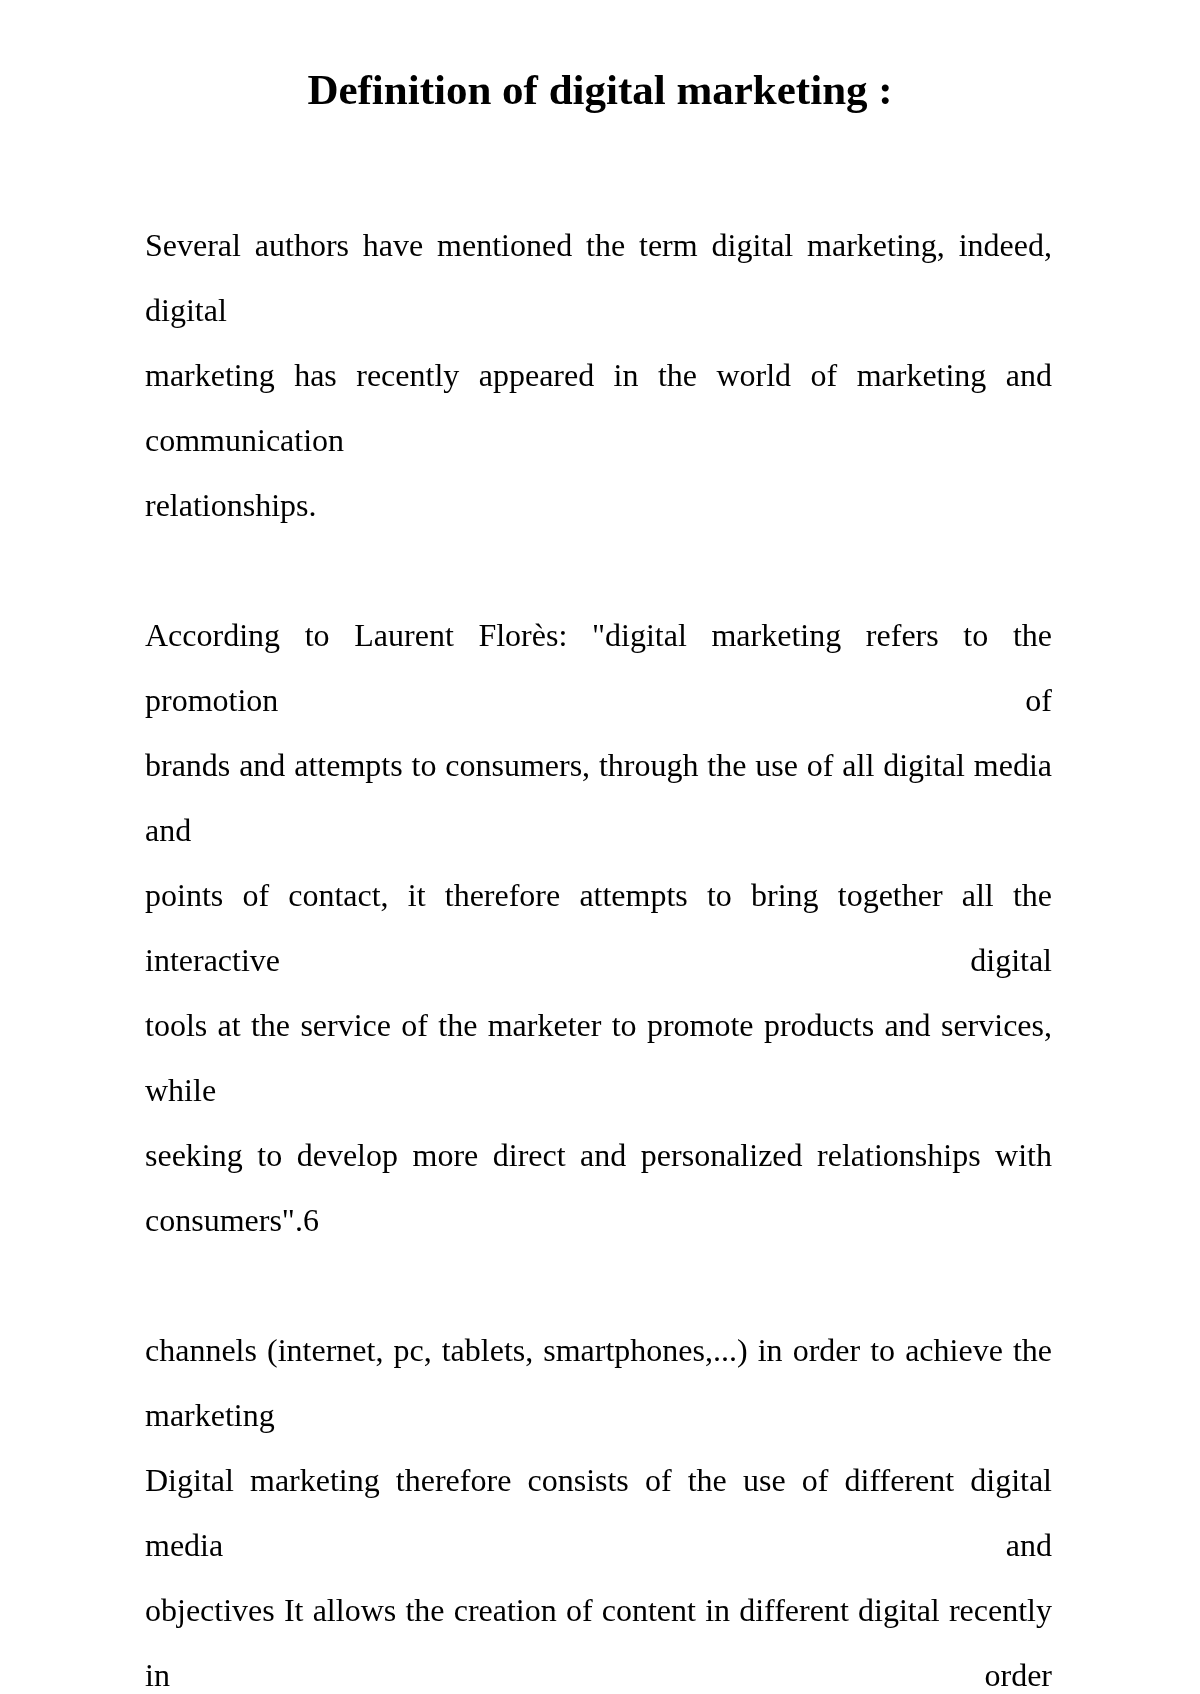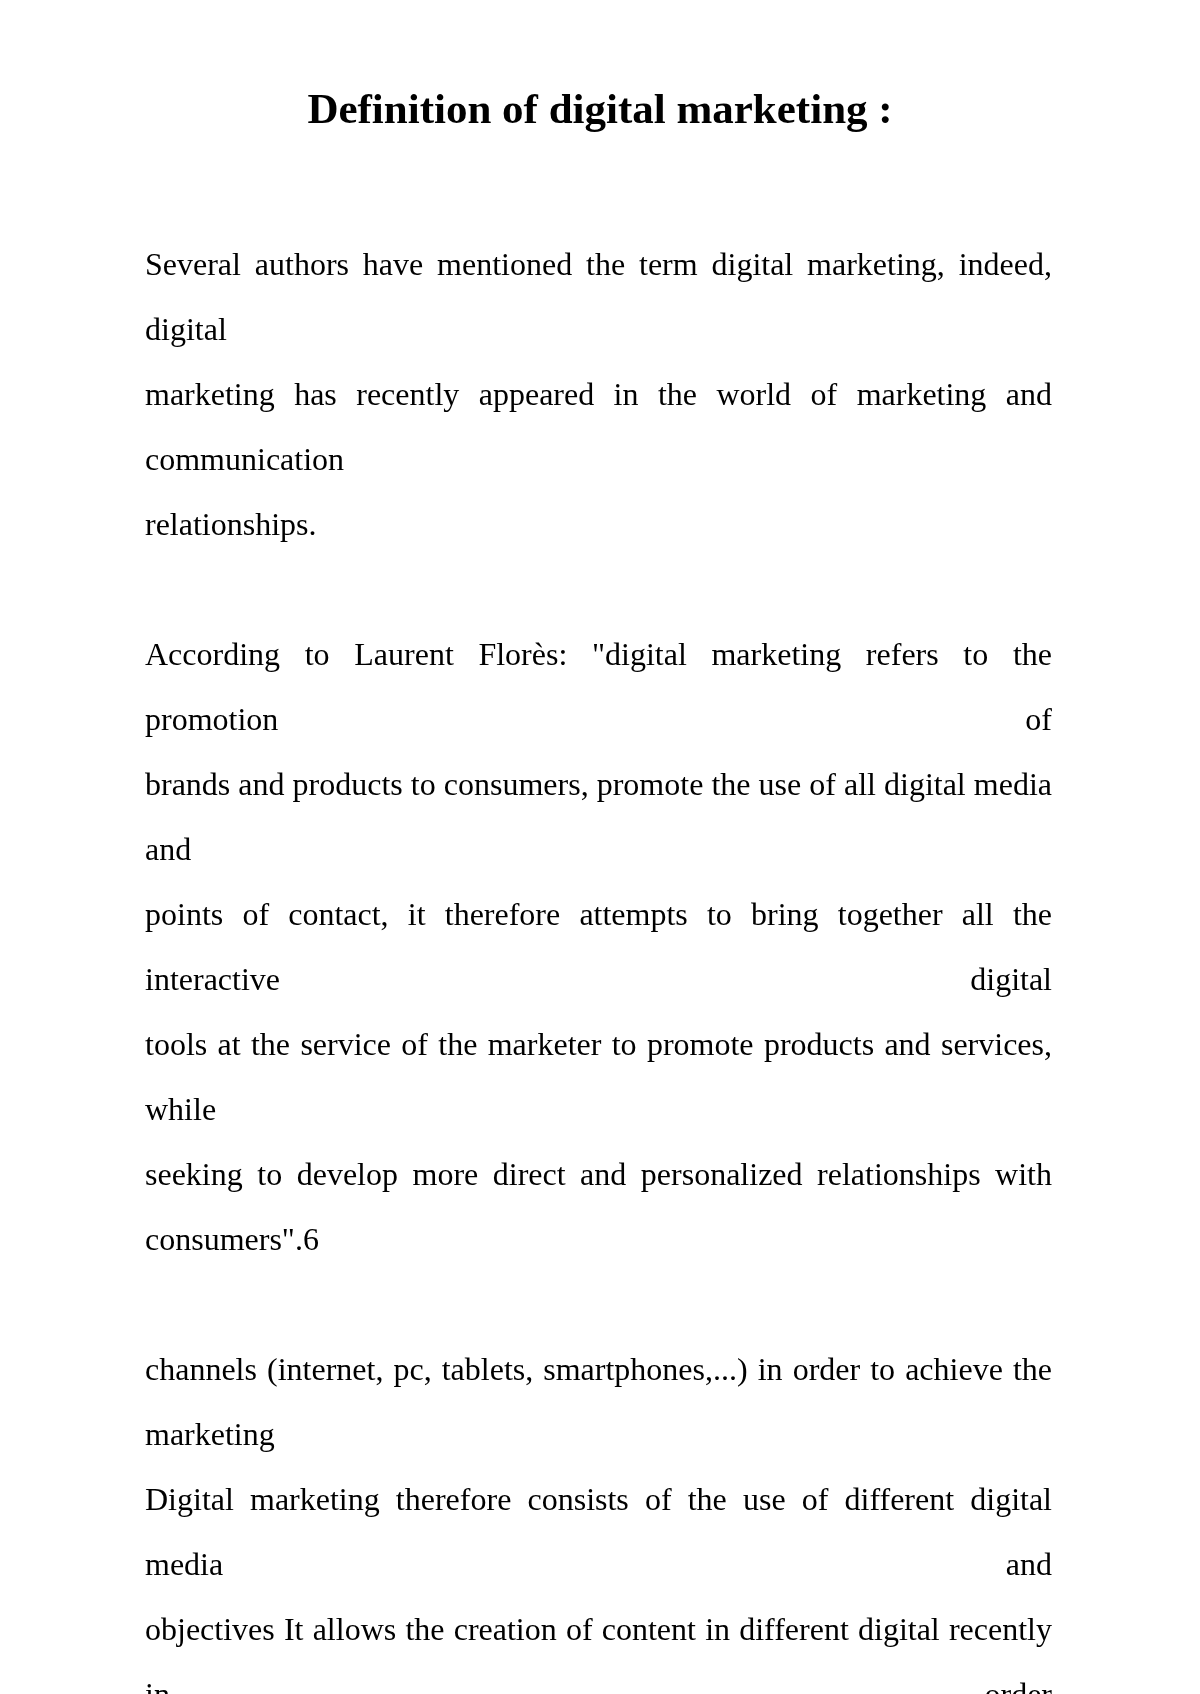--- a/index.html
+++ b/index.html
@@ -9,21 +9,21 @@
   }
   .page {
     position: relative;
     width: 1200px;
     height: 1694px;
     background: #ffffff;
     color: #000000;
     font-family: "Liberation Serif", "DejaVu Serif", serif;
     overflow: hidden;
     box-sizing: border-box;
-    padding-top: 87px;
+    padding-top: 68px;
   }
   .doc-title {
     margin: 0;
     font-size: 43px;
     line-height: 43px;
     font-weight: bold;
     text-align: center;
     white-space: pre;
   }
   .doc-body {
@@ -53,21 +53,21 @@
   <div class="doc-body">
 
     <p class="para">
       <span class="line">Several authors have mentioned the term digital marketing, indeed, digital</span>
       <span class="line">marketing has recently appeared in the world of marketing and communication</span>
       <span class="line last">relationships.</span>
     </p>
 
     <p class="para">
       <span class="line">According to Laurent Florès: "digital marketing refers to the promotion of</span>
-      <span class="line">brands and products to consumers, promote the use of all digital media and</span>
+      <span class="line">brands and attempts to consumers, through the use of all digital media and</span>
       <span class="line">points of contact, it therefore attempts to bring together all the interactive digital</span>
       <span class="line">tools at the service of the marketer to promote products and services, while</span>
       <span class="line">seeking to develop more direct and personalized relationships with</span>
       <span class="line last">consumers".6</span>
     </p>
 
     <p class="para">
       <span class="line">channels (internet, pc, tablets, smartphones,...) in order to achieve the marketing</span>
       <span class="line">Digital marketing therefore consists of the use of different digital media and</span>
       <span class="line">objectives It allows the creation of content in different digital recently in order</span>

